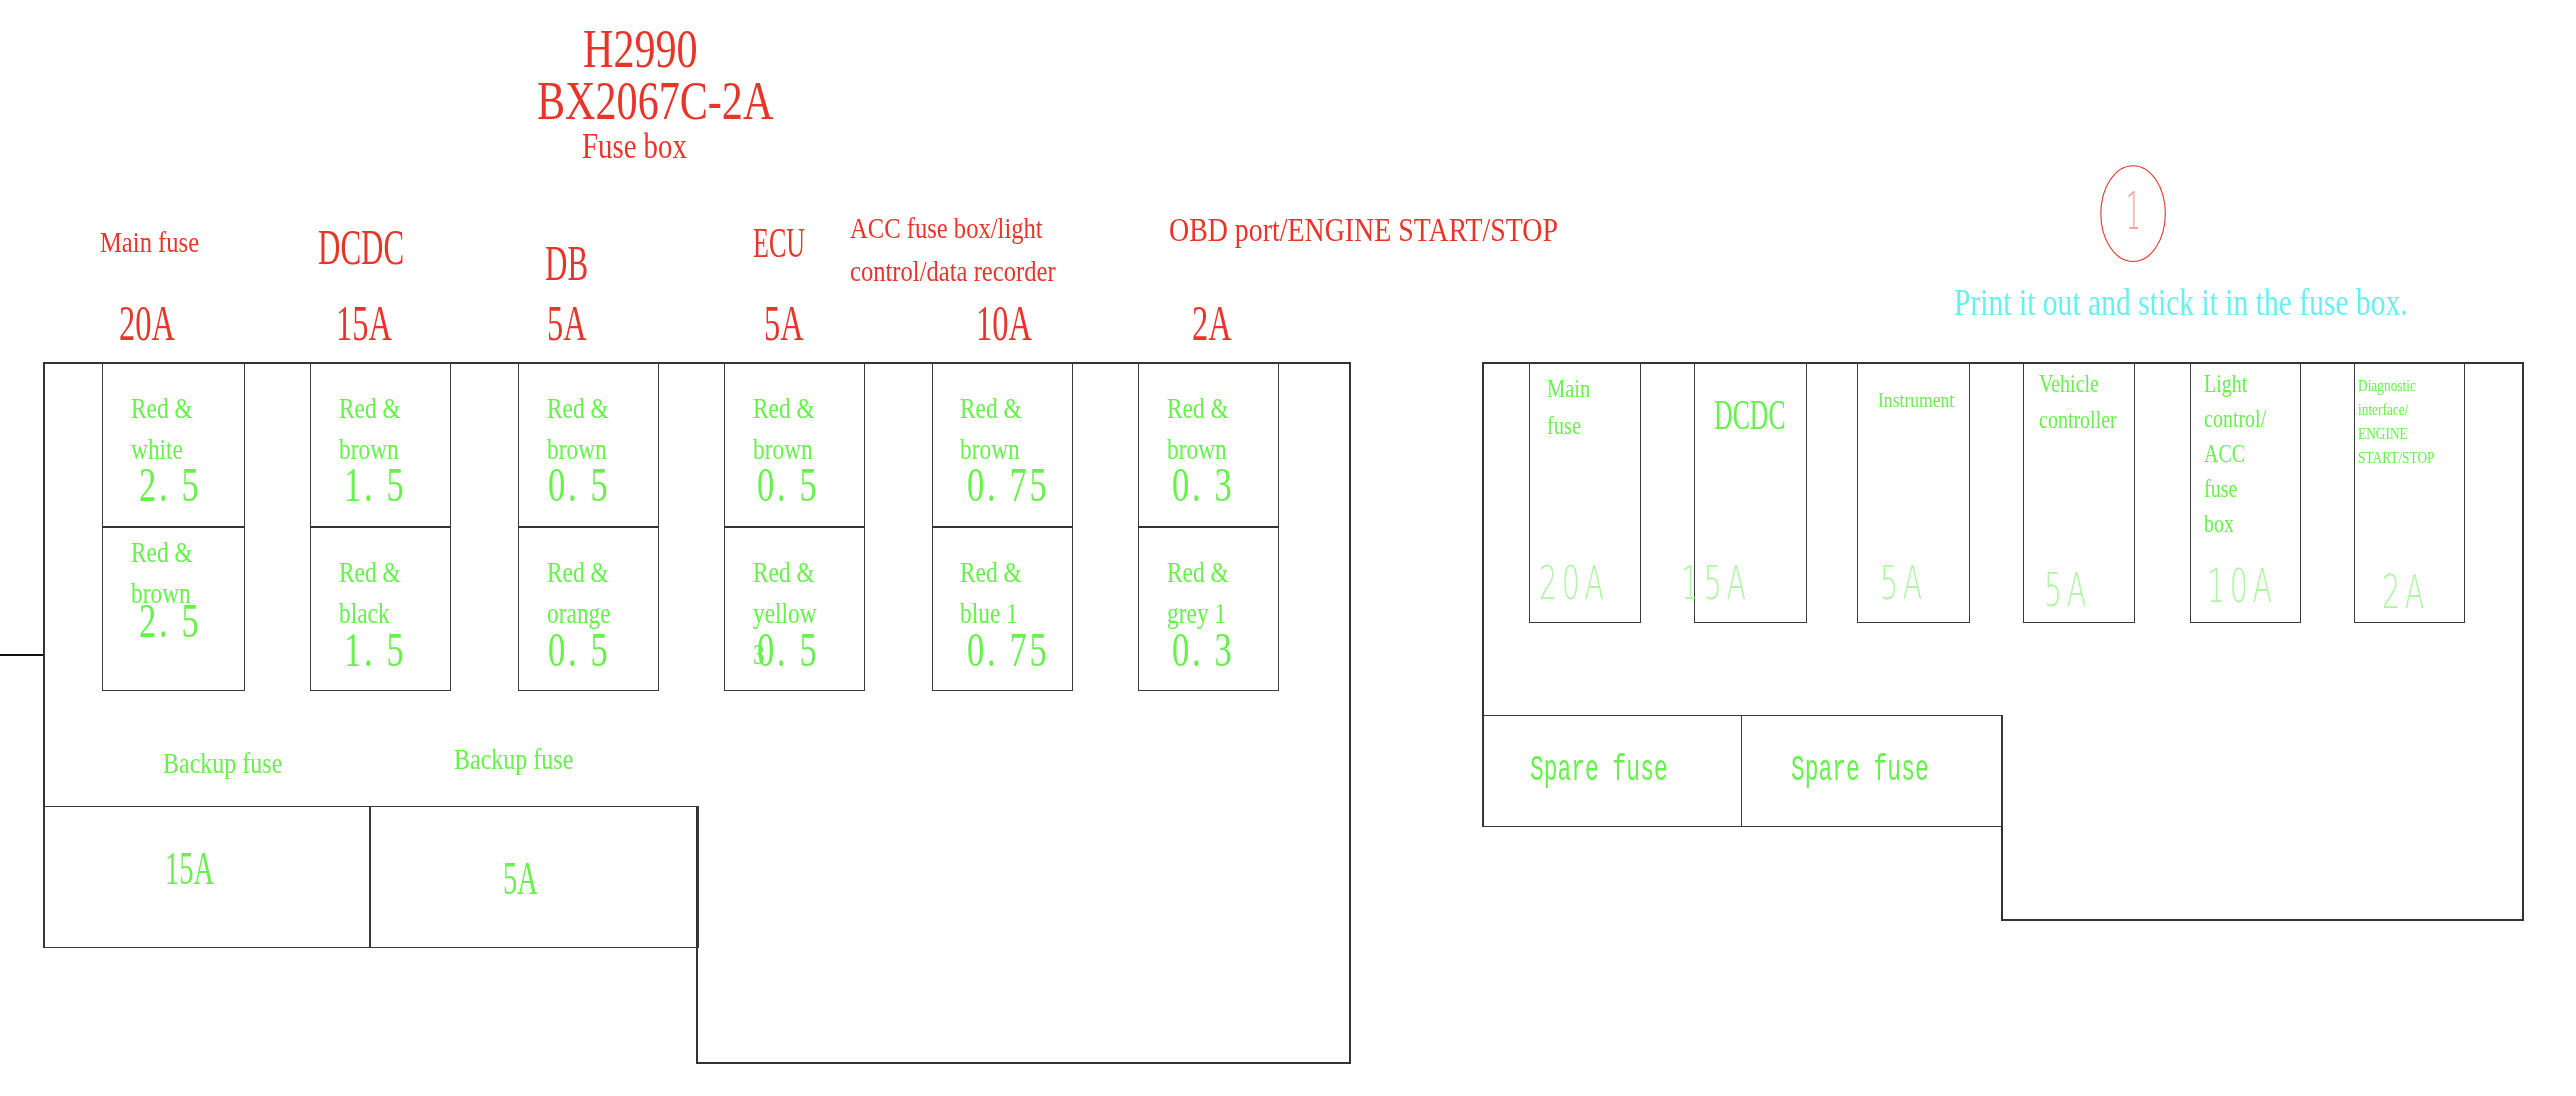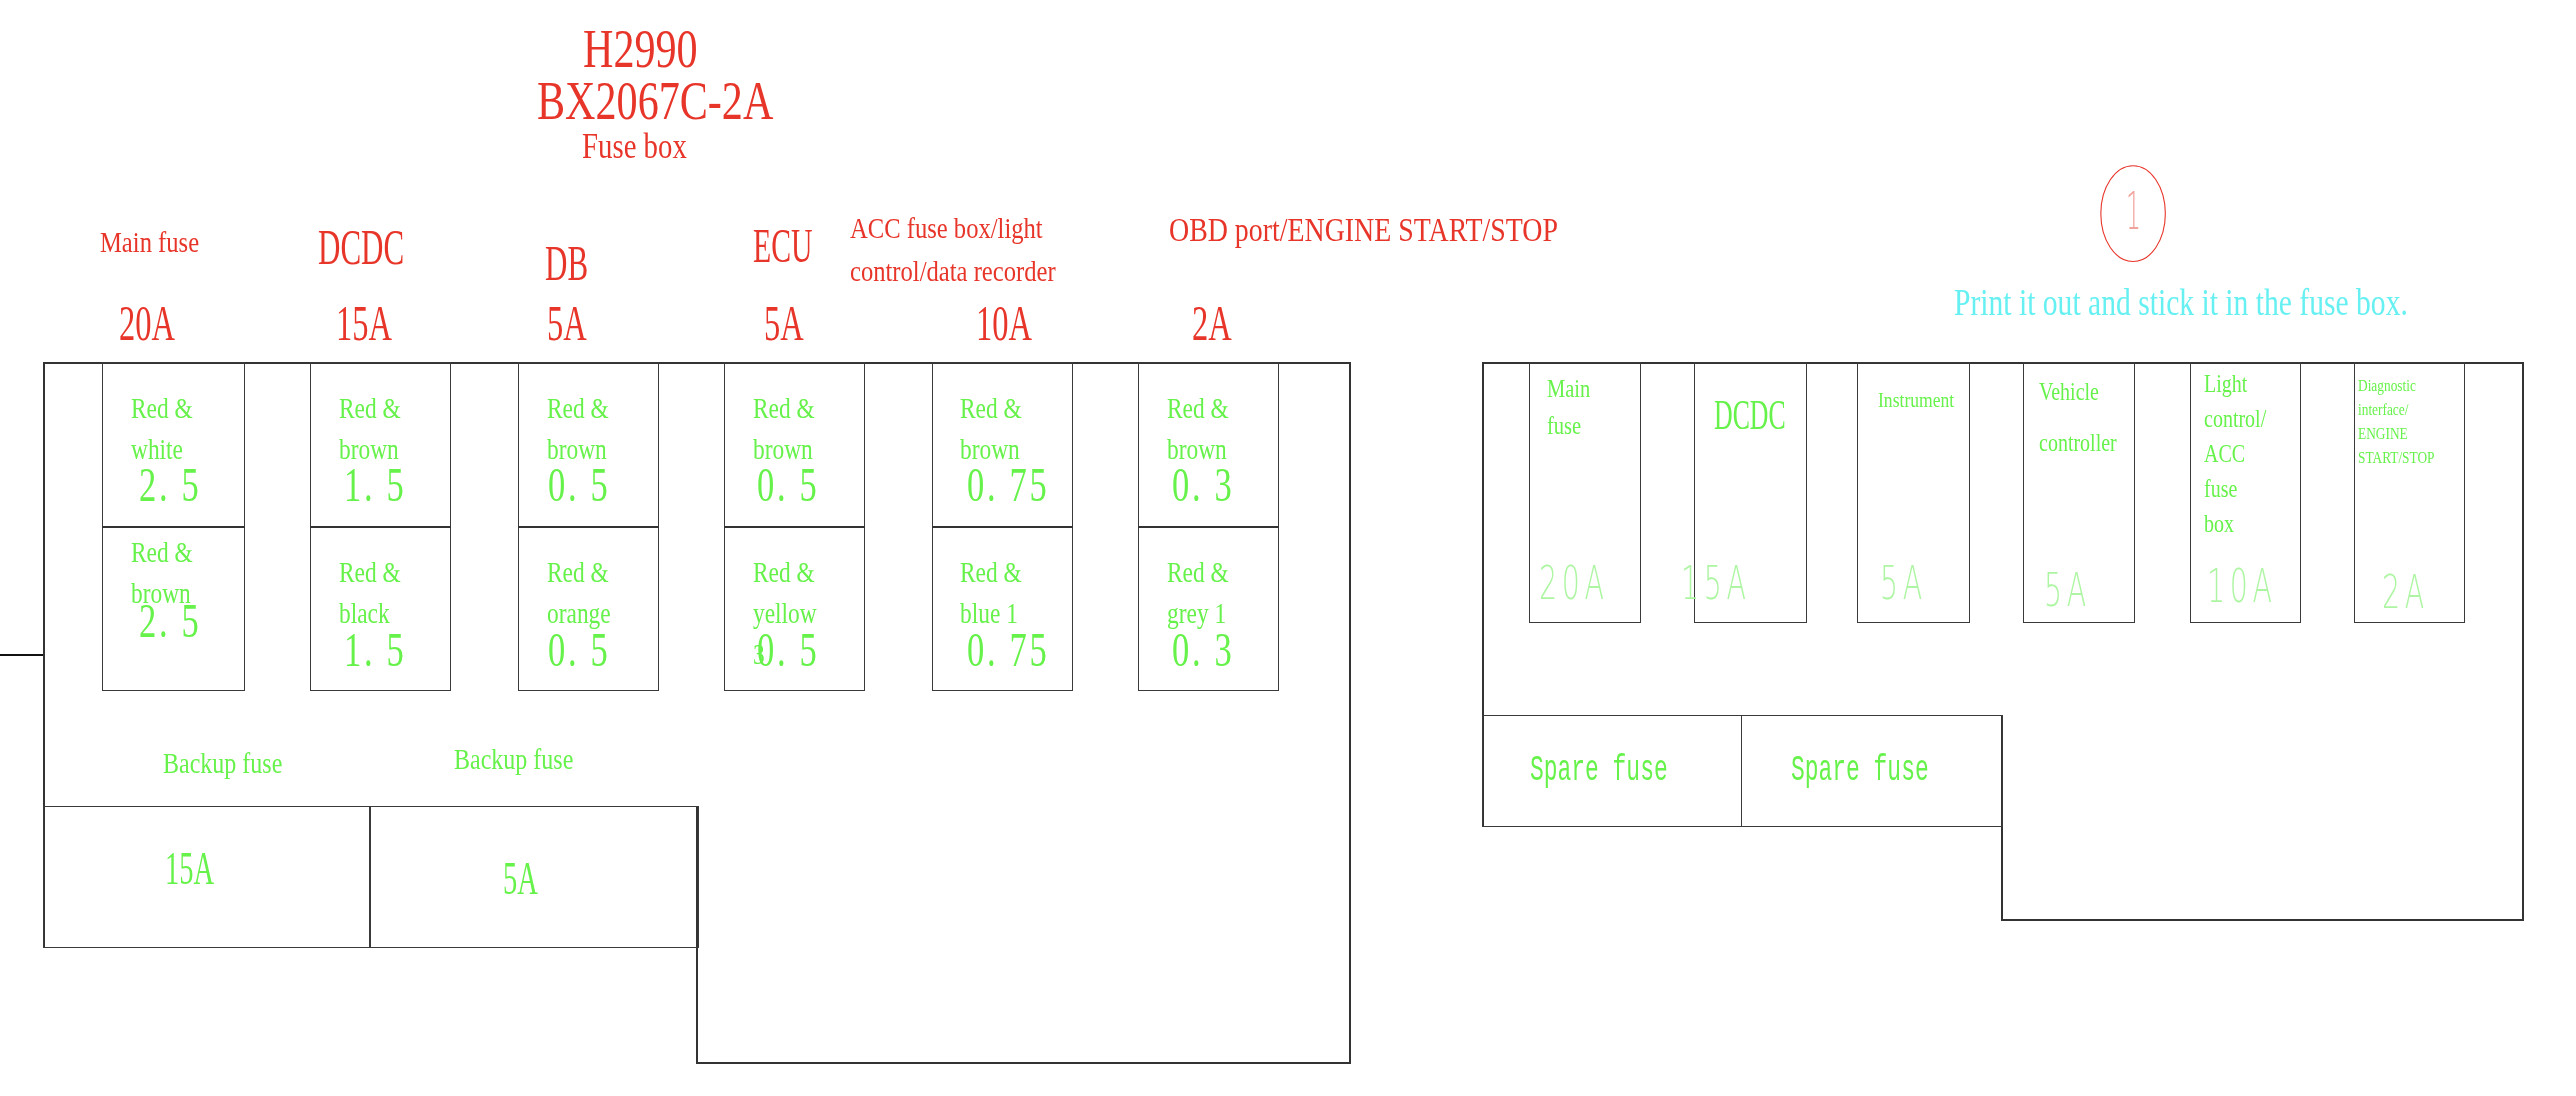--- a/index.html
+++ b/index.html
@@ -19,21 +19,21 @@
 </head>
 <body>
 
 <div class="t red" style="left:583px;top:22px;font-size:54px;"><span class="cond" style="transform:scaleX(0.78)">H2990</span></div>
 <div class="t red" style="left:537px;top:74px;font-size:54px;"><span class="cond" style="transform:scaleX(0.78)">BX2067C-2A</span></div>
 <div class="t red" style="left:582px;top:128px;font-size:36px;"><span class="cond" style="transform:scaleX(0.8)">Fuse box</span></div>
 
 <div class="t red" style="left:100px;top:227px;font-size:30px;"><span class="cond" style="transform:scaleX(0.82)">Main fuse</span></div>
 <div class="t red" style="left:318px;top:222px;font-size:50px;"><span class="cond" style="transform:scaleX(0.62)">DCDC</span></div>
 <div class="t red" style="left:545px;top:222px;font-size:50px;margin-top:16px;"><span class="cond" style="transform:scaleX(0.62)">DB</span></div>
-<div class="t red" style="left:753px;top:222px;font-size:48px;text-align:center;"><span class="cond" style="transform:scaleX(0.62)">ECU</span></div>
+<div class="t red" style="left:753px;top:222px;font-size:42px;text-align:center;"><span class="cond" style="transform:scaleX(0.62)">ECU</span></div>
 <div class="red" style="position:absolute;left:850px;top:206px;font-size:30px;line-height:43px;width:278px;white-space:normal;"><span class="cond" style="transform:scaleX(0.82);width:278px;">ACC fuse box/light control/data recorder</span></div>
 <div class="t red" style="left:1169px;top:213px;font-size:34px;"><span class="cond" style="transform:scaleX(0.82)">OBD port/ENGINE START/STOP</span></div>
 
 <div class="t red" style="left:119px;top:298px;font-size:50px;"><span class="cond" style="transform:scaleX(0.65)">20A</span></div>
 <div class="t red" style="left:336px;top:298px;font-size:50px;"><span class="cond" style="transform:scaleX(0.65)">15A</span></div>
 <div class="t red" style="left:547px;top:298px;font-size:50px;"><span class="cond" style="transform:scaleX(0.65)">5A</span></div>
 <div class="t red" style="left:764px;top:298px;font-size:50px;"><span class="cond" style="transform:scaleX(0.65)">5A</span></div>
 <div class="t red" style="left:976px;top:298px;font-size:50px;"><span class="cond" style="transform:scaleX(0.65)">10A</span></div>
 <div class="t red" style="left:1192px;top:298px;font-size:50px;"><span class="cond" style="transform:scaleX(0.65)">2A</span></div>
 
@@ -109,21 +109,21 @@
 <div class="box" style="left:1529px;top:362px;width:112px;height:261px;"></div>
 <div class="box" style="left:1694px;top:362px;width:113px;height:261px;"></div>
 <div class="box" style="left:1857px;top:362px;width:113px;height:261px;"></div>
 <div class="box" style="left:2023px;top:362px;width:112px;height:261px;"></div>
 <div class="box" style="left:2190px;top:362px;width:111px;height:261px;"></div>
 <div class="box" style="left:2354px;top:362px;width:111px;height:261px;"></div>
 
 <div class="grn" style="position:absolute;left:1547px;top:370px;font-size:25px;line-height:37px;width:56px;"><span class="cond" style="transform:scaleX(0.82)">Main fuse</span></div>
 <div class="t grn" style="left:1714px;top:393px;font-size:43px;"><span class="cond" style="transform:scaleX(0.6)">DCDC</span></div>
 <div class="t grn" style="left:1878px;top:389px;font-size:22px;"><span class="cond" style="transform:scaleX(0.8)">Instrument</span></div>
-<div class="grn" style="position:absolute;left:2039px;top:366px;font-size:25px;line-height:51px;width:93px;"><span class="cond" style="transform:scaleX(0.8)">Vehicle controller</span></div>
+<div class="grn" style="position:absolute;left:2039px;top:366px;font-size:25px;line-height:36px;width:93px;"><span class="cond" style="transform:scaleX(0.8)">Vehicle controller</span></div>
 <div class="grn" style="position:absolute;left:2204px;top:366px;font-size:25px;line-height:35px;width:83px;"><span class="cond" style="transform:scaleX(0.8)">Light control/ ACC fuse box</span></div>
 <div class="grn" style="position:absolute;left:2358px;top:374px;font-size:16.7px;line-height:24px;width:93px;"><span class="cond" style="transform:scaleX(0.8)">Diagnostic interface/ ENGINE START/STOP</span></div>
 
 <div class="ramp" style="left:1539px;top:556px;">20A</div>
 <div class="ramp" style="left:1682px;top:556px;left:1681px;">15A</div>
 <div class="ramp" style="left:1880px;top:556px;">5A</div>
 <div class="ramp" style="left:2044px;top:563px;">5A</div>
 <div class="ramp" style="left:2207px;top:559px;">10A</div>
 <div class="ramp" style="left:2382px;top:565px;">2A</div>
 

